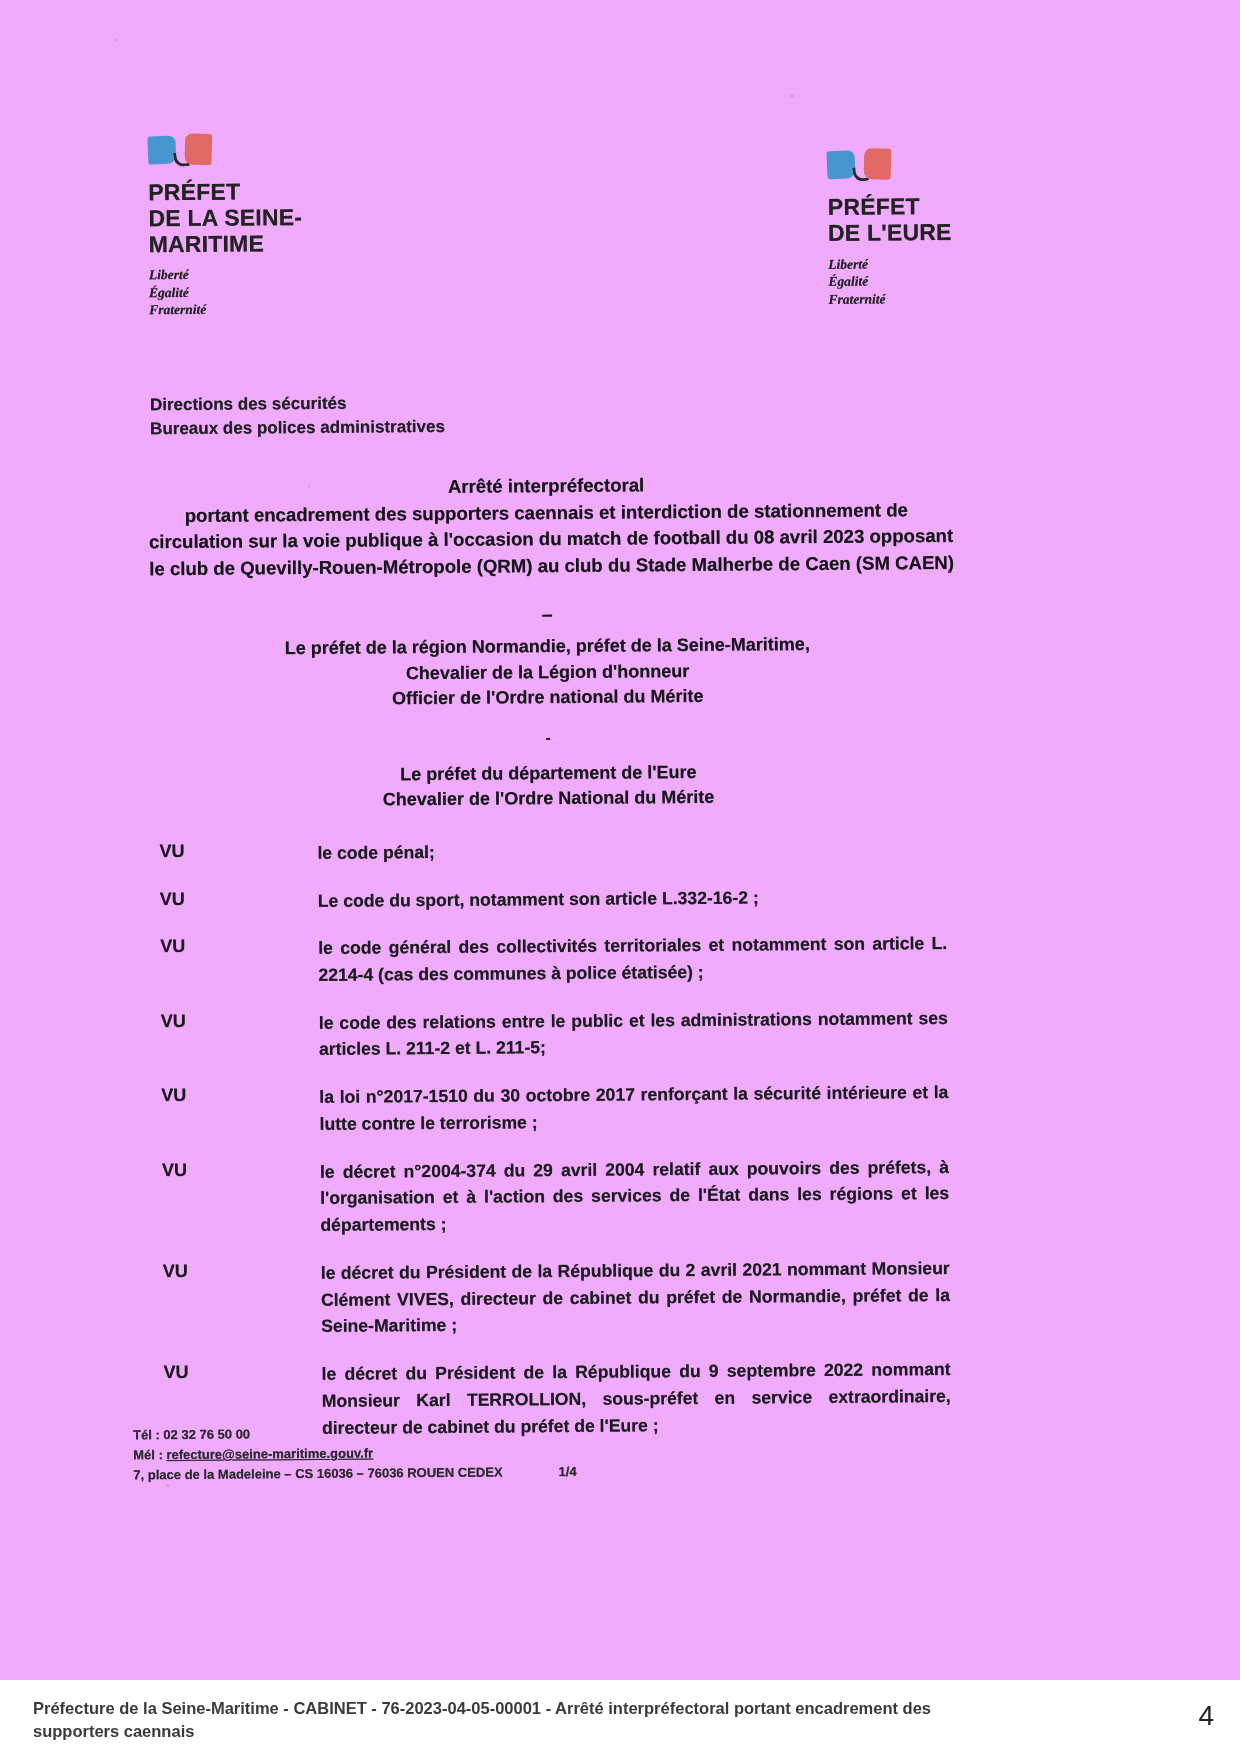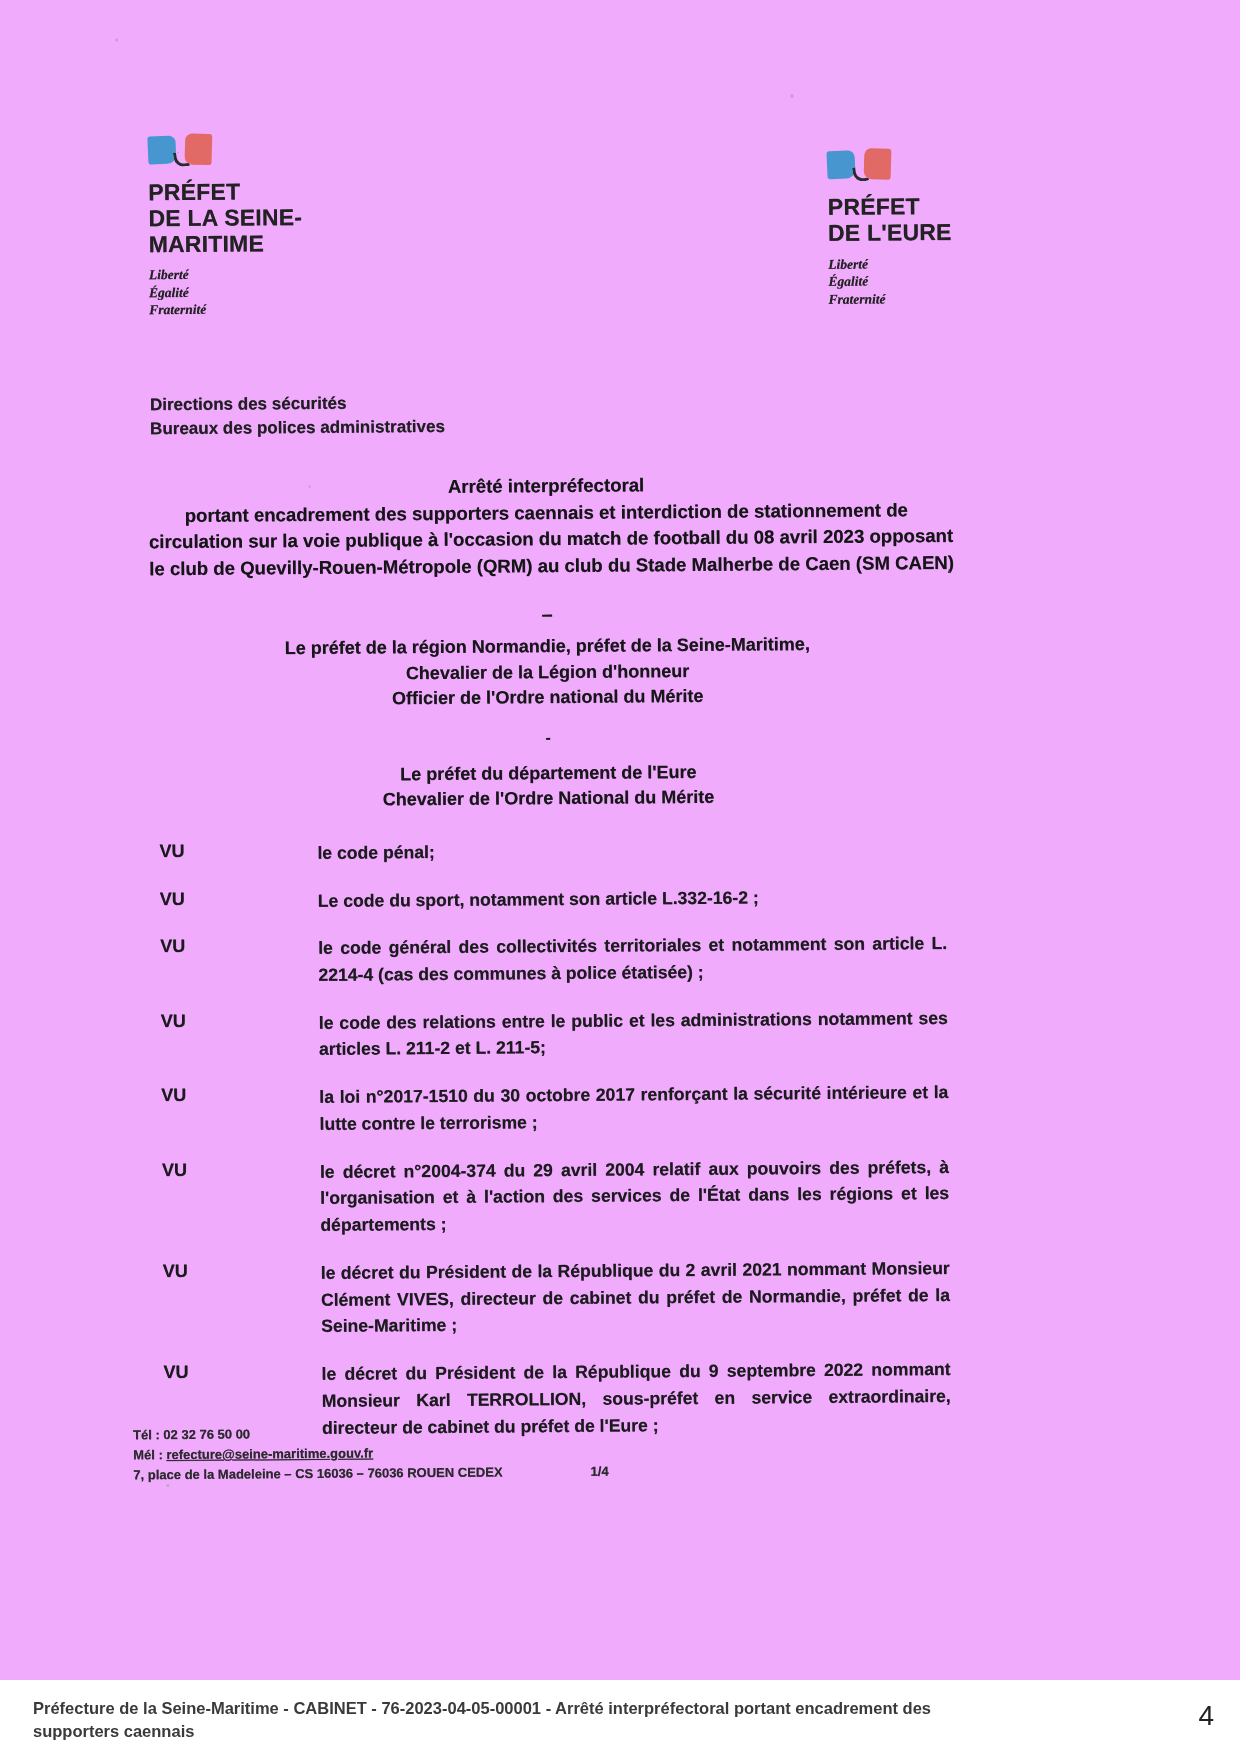--- a/index.html
+++ b/index.html
@@ -48,21 +48,21 @@
   .vu-list{margin-top:26px;}
   .vu-row{display:flex;margin-bottom:21px;}
   .vu-label{width:158px;flex:none;font-weight:bold;font-size:18px;color:#1a1a1c;padding-left:8px;}
   .vu-text{flex:1;font-weight:bold;font-size:17.6px;line-height:1.52;text-align:justify;color:#1b1b1e;}
 
   
   .contact{position:absolute;left:127px;top:1421px;font-size:13px;font-weight:bold;
     line-height:1.55;color:#2a2a2d;}
   .contact .email{text-decoration:underline;}
   .contact .addr-line{display:flex;align-items:baseline;}
-  .contact .pageind{margin-left:88px;}
+  .contact .pageind{margin-left:56px;}
 
   
   .pdf-footer{position:absolute;left:33px;bottom:12px;width:935px;
     font-size:16.5px;line-height:1.35;color:#3a3a3a;font-weight:bold;}
   .pdf-pagenum{position:absolute;right:26px;bottom:22px;font-size:28px;color:#222;}
 </style>
 </head>
 <body>
 
 <div class="scan">

